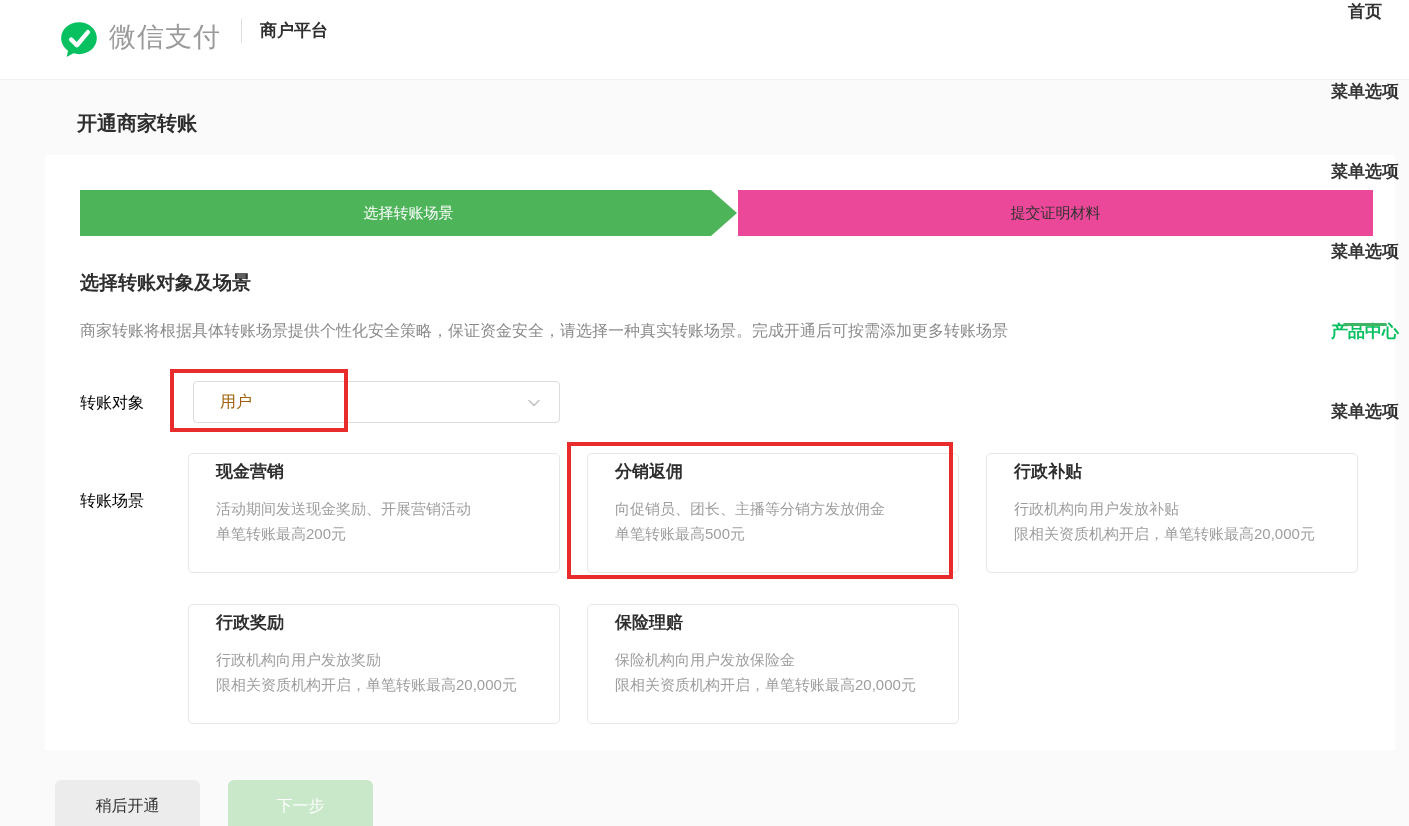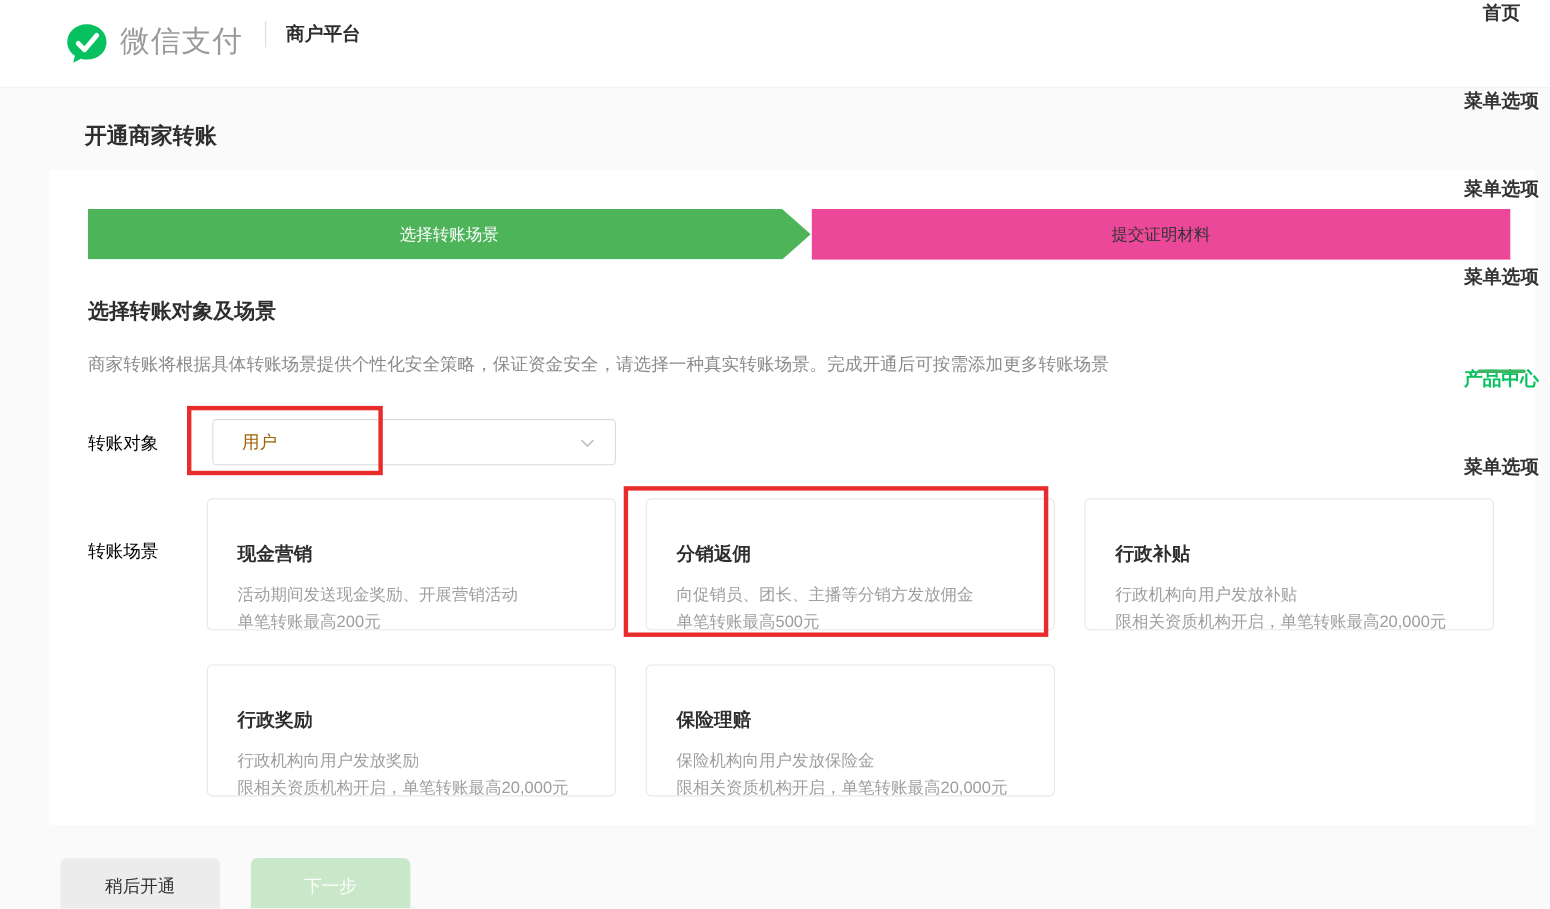--- a/index.html
+++ b/index.html
@@ -11,21 +11,21 @@
   .header { position:absolute; top:0; left:0; width:1409px; height:80px; background:#fff;
             border-bottom:1px solid #f1f1f1; display:flex; align-items:center; z-index:3; }
   .brand { display:flex; margin-left:58px; cursor:pointer; }
   .brand-logo { width:42px; height:42px; display:block; }
   .brand-name { font-size:27px; color:#9a9a9a; margin-left:9px; letter-spacing:1px; }
   .brand-divider { width:1px; height:24px; background:#ddd; margin:0 18px 0 20px; }
   .brand-platform { font-size:17px; font-weight:bold; color:#2f2f2f; }
   .nav { position:absolute; right:6px; top:0; height:80px; display:flex; align-items:center; gap:57px; padding-right:4px;flex-direction:column; }
   .nav-item { position:relative; font-size:17px; font-weight:600; color:#333; cursor:pointer;
               height:80px; display:flex; align-items:center; white-space:nowrap; }
-  .nav-item.active { color:#07c160;margin-top:13px; }
+  .nav-item.active { color:#07c160; }
   .nav-item.active::after { content:""; position:absolute; left:50%; transform:translateX(-50%);
               bottom:17px; width:44px; height:3px; background:#3db563; border-radius:2px; }
 
   
   .page-title { position:absolute; left:57px; top:110px; font-size:20px; font-weight:bold; color:#2e2e2e;margin-left:20px; }
 
   
   .card-panel { position:absolute; left:45px; top:155px; width:1350px; height:595px; background:#fff; }
 
   
@@ -45,21 +45,21 @@
   .label-scene  { left:35px; top:336px; }
   .select-box { position:absolute; left:148px; top:226px; width:367px; height:42px; background:#fff;
                 border:1px solid #dcdcdc; border-radius:4px; display:flex; align-items:center; cursor:pointer; }
   .select-value { font-size:16px; color:#a16207; margin-left:26px; }
   .select-chevron { position:absolute; right:18px; top:16px; }
 
   
   .cards-grid { position:absolute; left:143px; top:298px; width:1170px;
                 display:grid; grid-template-columns:372px 372px 372px; column-gap:27px; row-gap:31px; }
   .scene-card { height:120px; background:#fff; border:1px solid #e7e7e7; border-radius:5px;
-                padding:38px 27px; cursor:pointer; }
+                padding:6px 27px; cursor:pointer; }
   .scene-card .card-title { font-size:17px; font-weight:bold; color:#2e2e2e; margin-bottom:13px; }
   .scene-card .card-line { font-size:15px; color:#9e9e9e; line-height:25px; white-space:nowrap; }
 
   
   .annotation { position:absolute; border:4px solid #e82b2b; pointer-events:none; z-index:5; }
   .annotation-target { left:125px; top:214px; width:178px; height:63px; }
   .annotation-card   { left:522px; top:287px; width:386px; height:137px; }
 
   
   .btn { position:absolute; top:780px; height:52px; border:none; border-radius:6px;

